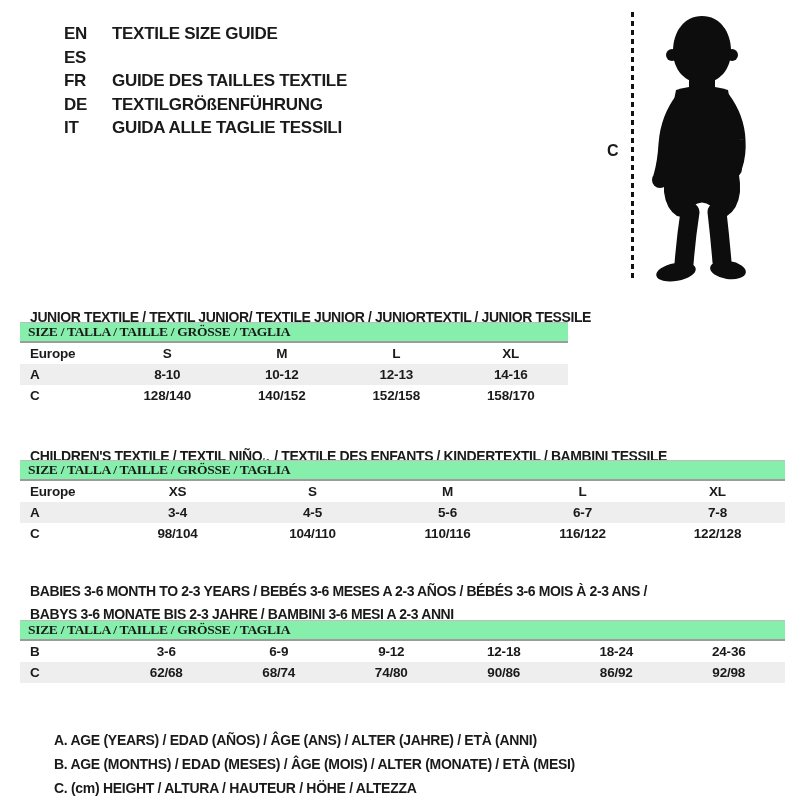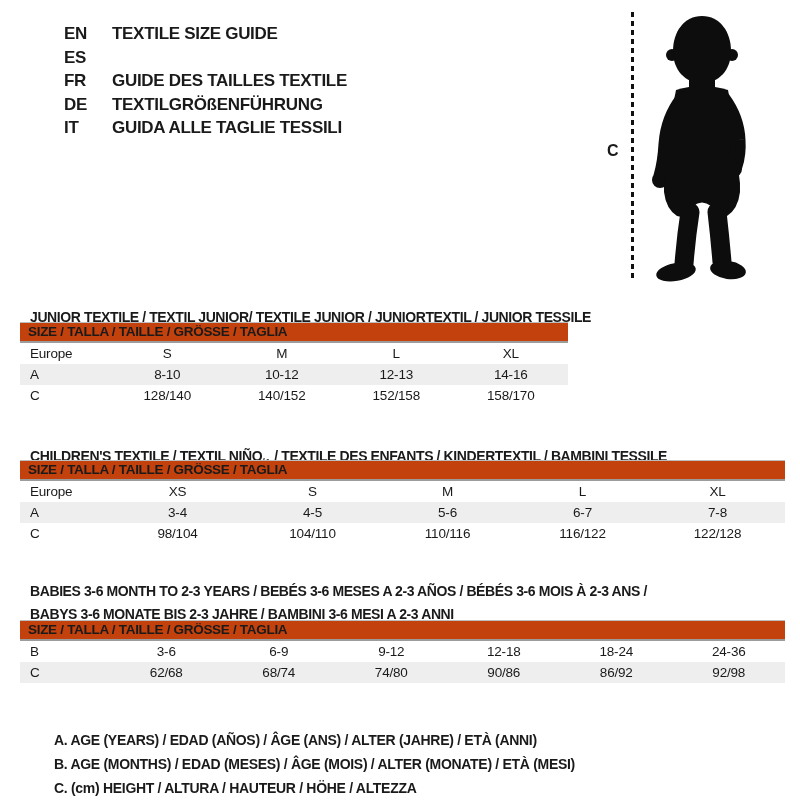--- a/index.html
+++ b/index.html
@@ -29,26 +29,27 @@
   .t1-title{top:289px;}
   .t2-title{top:428px;}
   .t3-title{top:560px;line-height:23px;}
 
   
   .size-table{background:#fff;}
   .tab1{left:20px;top:322px;width:548px;}
   .tab2{left:20px;top:460px;width:765px;}
   .tab3{left:20px;top:620px;width:765px;}
   .size-bar{
-    height:18px;line-height:18px;background:#c2410c;
+    height:18px;line-height:18px;background:#86efac;
     border-top:1px solid #bdbdbd;border-bottom:2px solid #9c9c9c;
     padding-left:8px;font-size:13.5px;font-weight:bold;letter-spacing:-0.3px;
     box-sizing:content-box;
+    font-family:Liberation Serif, serif;
   }
-  .trow{display:flex;height:21px;line-height:21px;font-size:13.5px;font-weight:normal;letter-spacing:-0.2px;}
+  .trow{display:flex;height:21px;line-height:21px;font-size:13.5px;font-weight:bold;letter-spacing:-0.2px;}
   .trow .lbl{width:90px;padding-left:10px;box-sizing:border-box;text-align:left;}
   .trow .cell{flex:1;text-align:center;}
   .shade{background:#eeeeee;}
 
   
   .footnotes{left:30px;top:728px;font-size:14px;font-weight:bold;letter-spacing:-0.3px;line-height:24px;white-space:nowrap;margin-left:24px;}
 </style>
 </head>
 <body>
 

